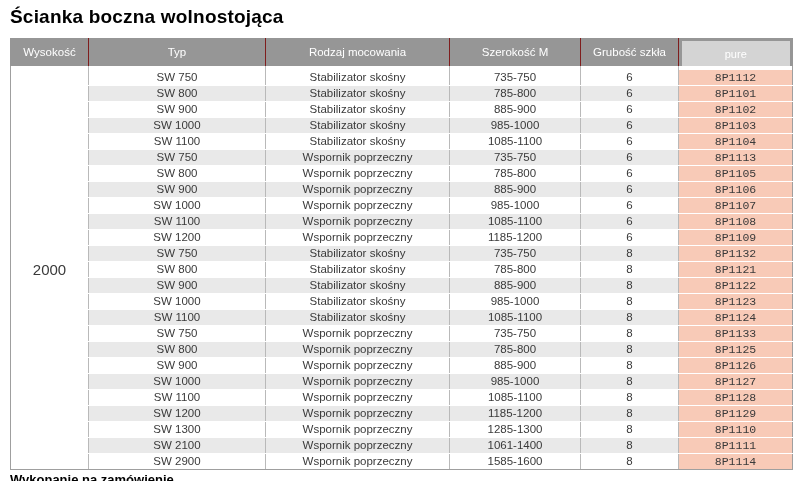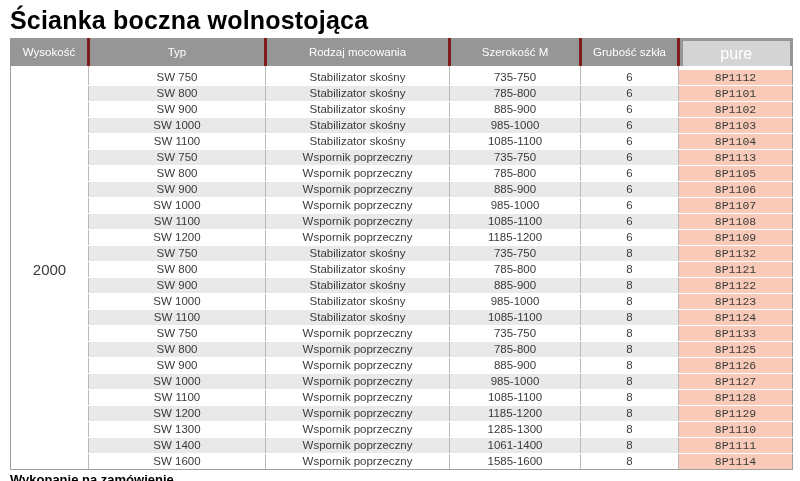--- a/index.html
+++ b/index.html
@@ -3,26 +3,26 @@
 <meta charset="utf-8">
 <style>
   :root{
     --header_bg:#969696; --header_text:#ffffff; --pure_header_bg:#d4d4d4;
     --pure_cell_bg:#f8cab7; --stripe_bg:#e9e9e9; --text:#3a3a3a;
     --grid_light:#b9b9b9; --grid_dark:#9f9f9f;
   }
   html,body{margin:0;padding:0;background:#fff;}
   body{font-family:"Liberation Sans", sans-serif;}
   .page{position:relative;width:800px;height:481px;background:#fff;overflow:hidden;}
-  .page-title{position:absolute;left:10px;top:6px;font-size:25px;font-weight:bold;color:#000;letter-spacing:0.2px;}
+  .page-title{position:absolute;left:10px;top:6px;font-size:19px;font-weight:bold;color:#000;letter-spacing:0.2px;}
   table.product-table{position:absolute;left:10px;top:38px;width:782px;border-collapse:collapse;table-layout:fixed;}
-  th{background:var(--header_bg);color:var(--header_text);font-weight:normal;font-size:11.5px;height:28px;padding:0;text-align:center;vertical-align:middle;border-left:3px solid #7f1d1d;}
+  th{background:var(--header_bg);color:var(--header_text);font-weight:normal;font-size:11.5px;height:28px;padding:0;text-align:center;vertical-align:middle;border-left:1px solid #7f1d1d;}
   th:first-child{border-left:1px solid var(--header_bg);margin-top:24px;}
   th.pure-th{position:relative;}
-  .pure-box{position:absolute;left:3px;right:3px;top:3px;bottom:0;background:var(--pure_header_bg);color:#fff;display:flex;align-items:center;justify-content:center;font-size:16px;text-align:center;}
+  .pure-box{position:absolute;left:3px;right:3px;top:3px;bottom:0;background:var(--pure_header_bg);color:#fff;display:flex;align-items:center;justify-content:center;font-size:11px;text-align:center;}
   td{height:15px;line-height:15px;font-size:11.5px;color:var(--text);text-align:center;vertical-align:middle;padding:0;border-left:1px solid var(--grid_light);border-bottom:1px solid #fff;overflow:hidden;white-space:nowrap;}
   tr.row-gray td{background:var(--stripe_bg);}
   tr.row-white td{background:#fff;}
   td.pure-cell{background:var(--pure_cell_bg) !important;border-right:1px solid var(--grid_dark);font-family:Liberation Mono, monospace;}
   td.height-cell{background:#fff !important;border-left:1px solid var(--grid_dark);border-bottom:1px solid var(--grid_dark);font-size:15px;color:var(--text);}
   tr.spacer-row td{height:4px;line-height:4px;background:#fff !important;border-bottom:none;}
   tr.spacer-row td:first-child{border-left:1px solid var(--grid_dark);}
   tr.spacer-row td:last-child{border-right:1px solid var(--grid_dark);}
   tbody tr:last-child td{border-bottom:1px solid var(--grid_dark);}
   .footnote{position:absolute;left:10px;top:472px;font-size:13px;font-weight:bold;color:#000;white-space:nowrap;}
@@ -219,28 +219,28 @@
           <td class="pure-cell">8P1129</td>
         </tr>
         <tr class="row-white">
           <td class="typ-cell">SW 1300</td>
           <td class="mocowanie-cell">Wspornik poprzeczny</td>
           <td class="szerokosc-cell">1285-1300</td>
           <td class="grubosc-cell">8</td>
           <td class="pure-cell">8P1110</td>
         </tr>
         <tr class="row-gray">
-          <td class="typ-cell">SW 1400</td>
+          <td class="typ-cell">SW 2100</td>
           <td class="mocowanie-cell">Wspornik poprzeczny</td>
           <td class="szerokosc-cell">1061-1400</td>
           <td class="grubosc-cell">8</td>
           <td class="pure-cell">8P1111</td>
         </tr>
         <tr class="row-white">
-          <td class="typ-cell">SW 1600</td>
+          <td class="typ-cell">SW 2900</td>
           <td class="mocowanie-cell">Wspornik poprzeczny</td>
           <td class="szerokosc-cell">1585-1600</td>
           <td class="grubosc-cell">8</td>
           <td class="pure-cell">8P1114</td>
         </tr>
       </tbody>
   </table>
 
   <div class="footnote">Wykonanie na zamówienie</div>
 </div>

